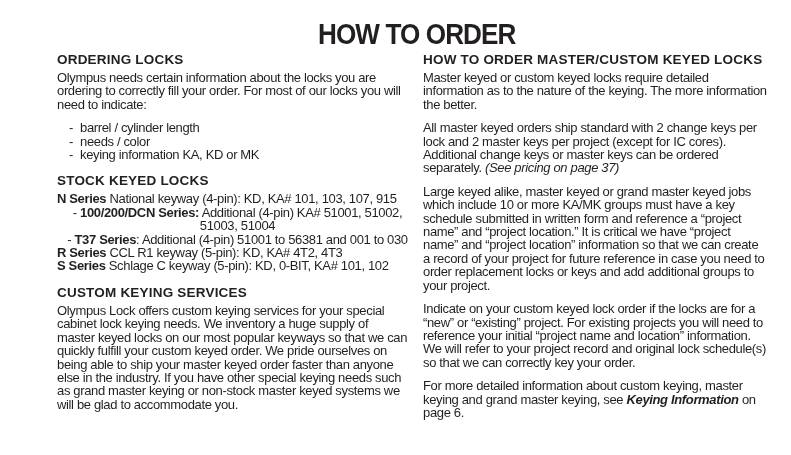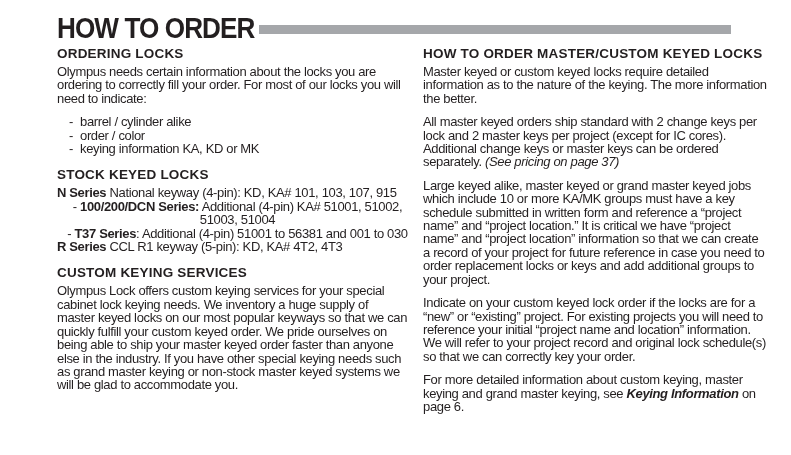--- a/index.html
+++ b/index.html
@@ -11,21 +11,22 @@
     color: #231f20;
     font-family: "Liberation Sans", sans-serif;
     overflow: hidden;
     box-sizing: border-box;
     padding: 8px 24px 0 57px;
   }
   .page-header {
     display: flex;
     align-items: center;
     height: 32px;
-    margin-top: 4px;
+    margin-top: 10px;
+    flex-direction: column;
   }
   h1.title {
     margin: 0;
     font-size: 29px;
     font-weight: 700;
     letter-spacing: -1px;
     white-space: nowrap;
     width: 188px;
     transform: scaleX(0.90);
     transform-origin: 0 50%;
@@ -92,32 +93,33 @@
   </div>
 
   <div class="columns">
 
     <div class="col col-left">
 
       <section>
         <h2 class="sec-heading">ORDERING LOCKS</h2>
         <p class="body">Olympus needs certain information about the locks you are ordering to correctly fill your order. For most of our locks you will need to indicate:</p>
         <ul class="bullets">
-          <li class="bullet">barrel / cylinder alike</li>
-          <li class="bullet">order / color</li>
+          <li class="bullet">barrel / cylinder length</li>
+          <li class="bullet">needs / color</li>
           <li class="bullet">keying information KA, KD or MK</li>
         </ul>
       </section>
 
       <section>
         <h2 class="sec-heading">STOCK KEYED LOCKS</h2>
         <div class="line"><span class="b">N Series</span><span> National keyway (4-pin): KD, KA# 101, 103, 107, 915</span></div>
         <div class="line indent"><span>- </span><span class="b">100/200/DCN Series:</span><span> Additional (4-pin) KA# 51001, 51002, 51003, 51004</span></div>
         <div class="line indent"><span>- </span><span class="b">T37 Series</span><span>: Additional (4-pin) 51001 to 56381 and 001 to 030</span></div>
         <div class="line"><span class="b">R Series</span><span> CCL R1 keyway (5-pin): KD, KA# 4T2, 4T3</span></div>
+        <div class="line"><span class="b">S Series</span><span> Schlage C keyway (5-pin): KD, 0-BIT, KA# 101, 102</span></div>
       </section>
 
       <section>
         <h2 class="sec-heading">CUSTOM KEYING SERVICES</h2>
         <p class="body">Olympus Lock offers custom keying services for your special cabinet lock keying needs. We inventory a huge supply of master keyed locks on our most popular keyways so that we can quickly fulfill your custom keyed order. We pride ourselves on being able to ship your master keyed order faster than anyone else in the industry. If you have other special keying needs such as grand master keying or non-stock master keyed systems we will be glad to accommodate you.</p>
       </section>
 
     </div>
 
     <div class="col col-right">

